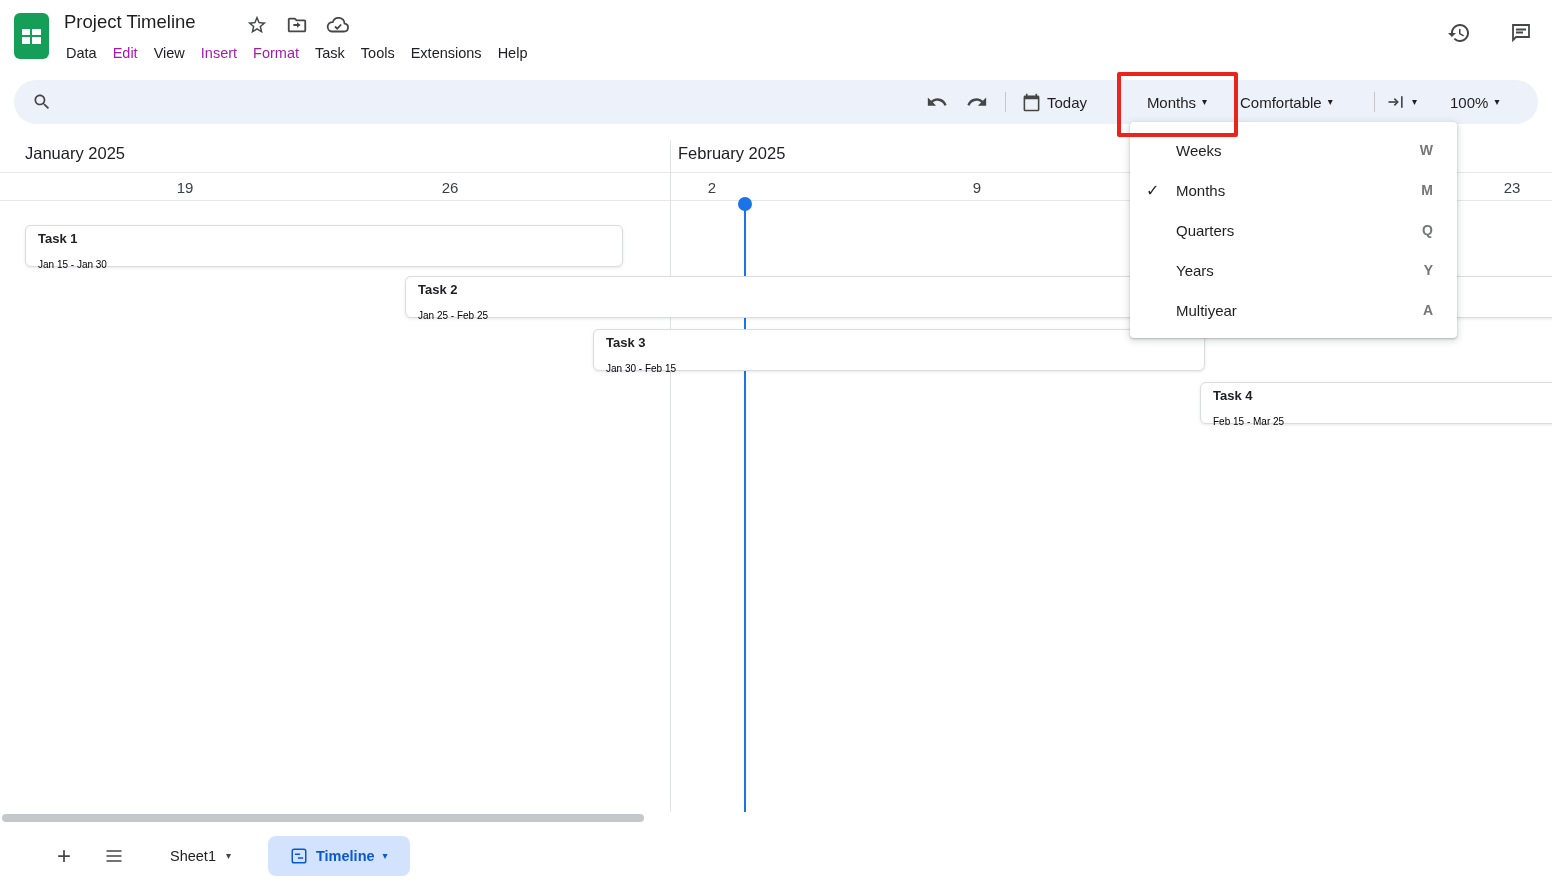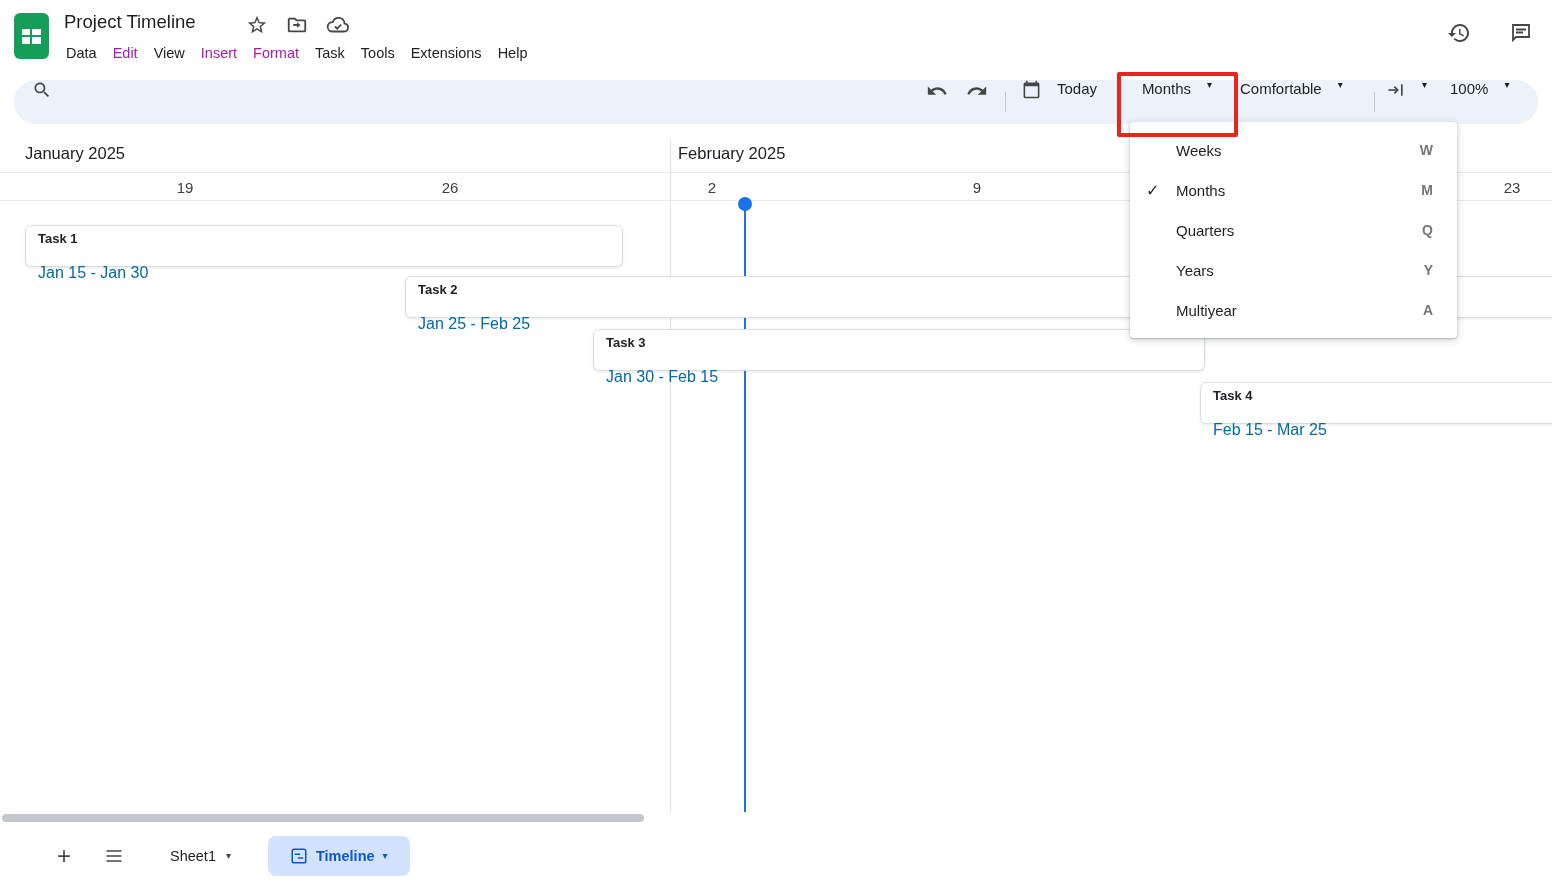--- a/index.html
+++ b/index.html
@@ -14,36 +14,36 @@
     background-image:linear-gradient(#149e58,#149e58),linear-gradient(#149e58,#149e58);
     background-size:2px 100%,100% 2px;background-position:8px 0,0 6px;background-repeat:no-repeat;}
   .doc-title{position:absolute;left:64px;top:11px;font-size:18.5px;font-weight:500;color:#1f1f1f;}
   .tb-iconbtn{position:absolute;width:40px;height:40px;border-radius:50%;display:flex;align-items:center;justify-content:center;cursor:pointer;}
   .menubar{position:absolute;left:58px;top:40px;display:flex;}
   .menu-btn{padding:0 8px;height:27px;line-height:27px;font-size:14.5px;color:#202124;border-radius:4px;cursor:pointer;}
   .menu-btn.disabled{color:#a21caf;}
 
   
   .toolbar{position:absolute;left:14px;right:14px;top:80px;height:44px;background:#edf2fa;border-radius:22px;z-index:10;}
-  .tb-abs{position:absolute;top:0;height:44px;display:flex;align-items:flex-start;gap:16px;font-size:15px;color:#1f1f1f;cursor:pointer;}
+  .tb-abs{position:absolute;top:0;height:44px;display:flex;align-items:center;gap:6px;font-size:15px;color:#1f1f1f;cursor:pointer;}
   .tb-divider{position:absolute;top:12px;width:1px;height:20px;background:#c4c7c5;}
   .caret{font-size:10px;color:#1f1f1f;line-height:1;}
 
   
   .timeline{position:absolute;left:0;top:124px;right:0;height:708px;background:#fff;z-index:1;padding-left:19px;}
   .month-label{position:absolute;top:20px;font-size:16.5px;color:#202124;}
   .hline{position:absolute;left:0;right:0;height:1px;background:#e6e8ea;}
   .tick{position:absolute;top:55px;transform:translateX(-50%);font-size:15px;color:#3c4043;}
   .vline-month{position:absolute;left:670px;top:16px;height:672px;width:1px;background:#dfe1e5;}
   .today-line{position:absolute;left:744px;top:80px;width:2px;height:608px;background:#1a73e8;}
   .today-dot{position:absolute;left:738px;top:73px;width:14px;height:14px;border-radius:50%;background:#1a73e8;}
   .task{position:absolute;height:42px;background:#fff;border:1px solid #dadce0;border-radius:6px;
         box-shadow:0 1px 3px rgba(60,64,67,.12);padding:5px 12px;box-sizing:border-box;z-index:2;cursor:pointer;}
   .task-name{font-size:13px;font-weight:700;color:#202124;line-height:16px;}
-  .task-dates{font-size:16px;color:#0369a1;line-height:15px;margin-top:18px;}
+  .task-dates{font-size:10px;color:#000000;line-height:15px;margin-top:10px;}
   .hscrollbar{position:absolute;left:2px;top:690px;width:642px;height:8px;border-radius:4px;background:#c4c7cc;cursor:pointer;}
 
   
   .dropdown{position:absolute;left:1130px;top:122px;width:327px;background:#fff;border-radius:4px;padding:8px 0;
             box-shadow:0 2px 6px 2px rgba(60,64,67,.15),0 1px 2px rgba(60,64,67,.3);z-index:40;}
   .dd-item{height:40px;display:flex;align-items:center;padding:0 24px 0 16px;cursor:pointer;}
   .dd-check{width:30px;font-size:16px;color:#1f1f1f;}
   .dd-label{flex:1;font-size:15px;color:#1f1f1f;}
   .dd-shortcut{font-size:14px;color:#747775;font-weight:600;}
 

